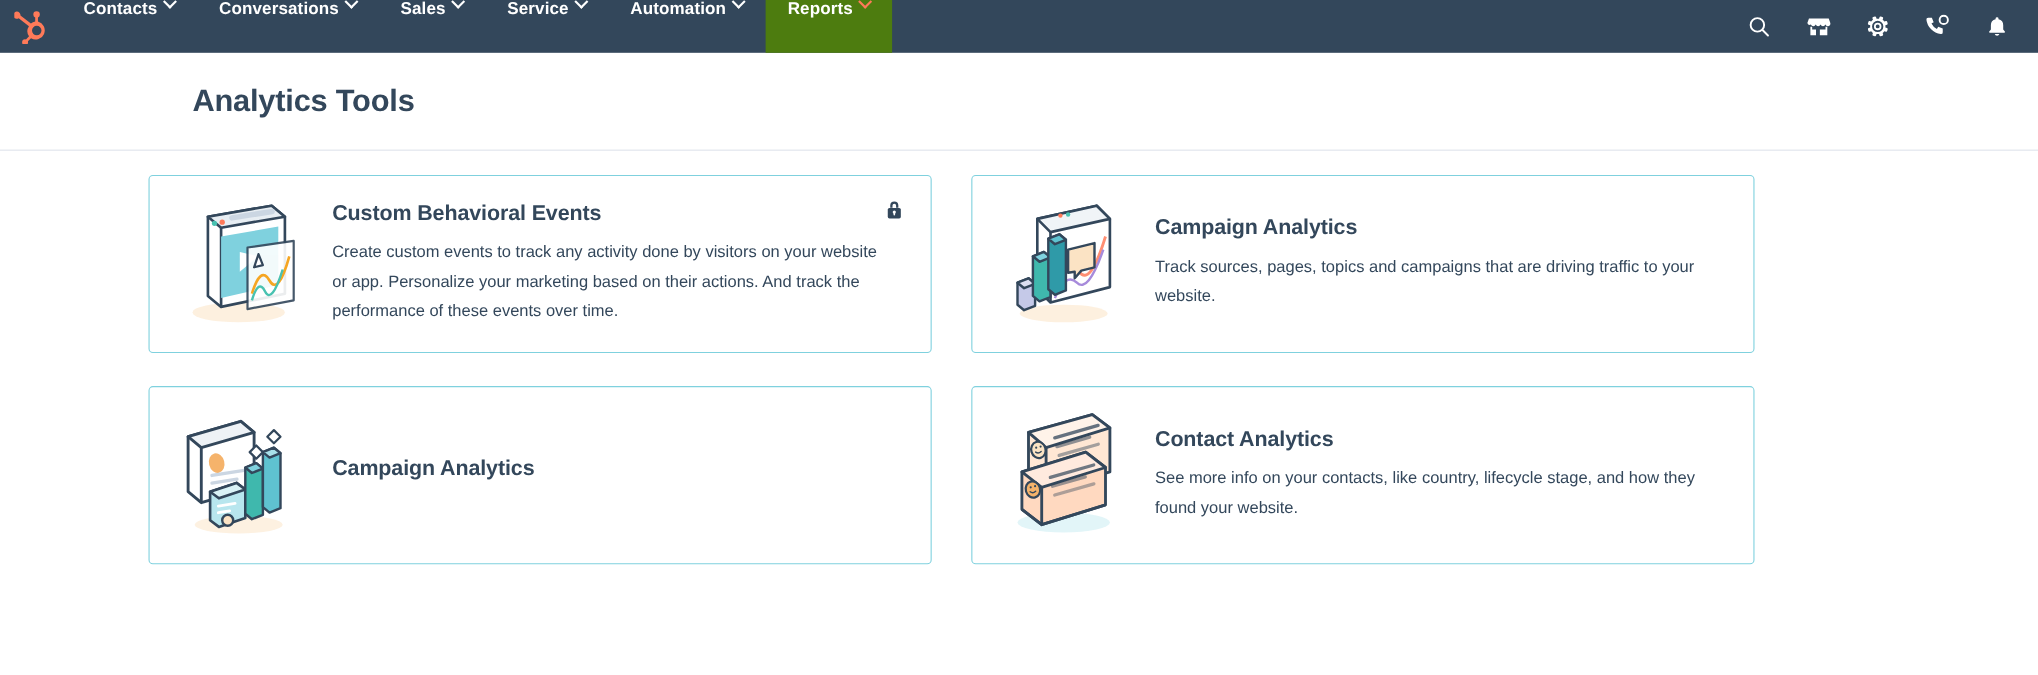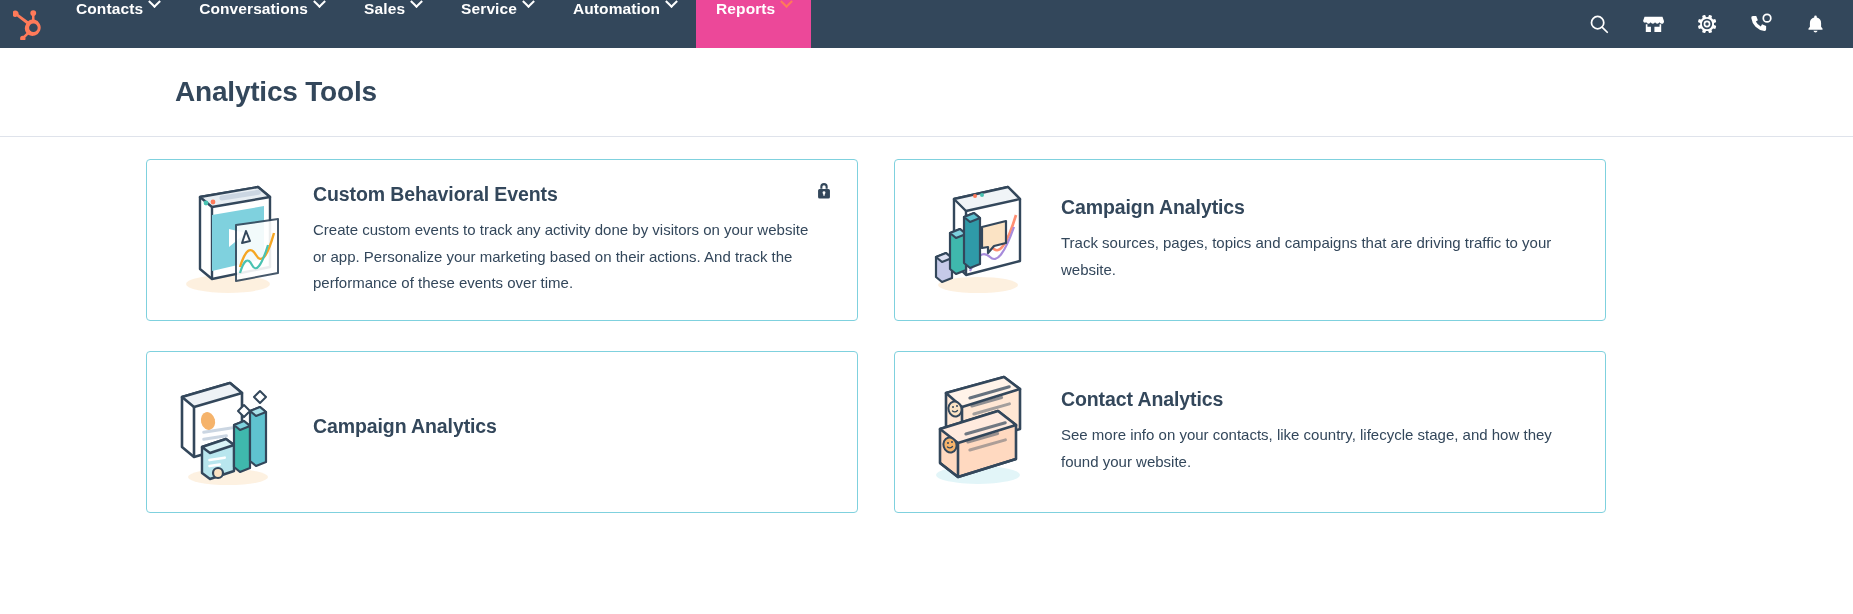--- a/index.html
+++ b/index.html
@@ -27,21 +27,21 @@
   .nav-item {
     display: flex; align-items: flex-start; gap: 7px;
     padding: 0 20px;
     color: #ffffff;
     font-size: 15.5px;
     font-weight: 700;
     letter-spacing: .1px;
     cursor: pointer;
     white-space: nowrap;
   }
-  .nav-item.active { background: #ec4899; }
+  .nav-item.active { background: #4d7c0f; }
   .chev {
     display: inline-block;
     width: 9px; height: 9px;
     border-right: 2px solid #ffffff;
     border-bottom: 2px solid #ffffff;
     transform: rotate(45deg) translate(-2px,-2px);
     flex: none;
   }
   .nav-item.active .chev { border-color: #ff7a59; }
 
@@ -73,21 +73,20 @@
     margin-left: 40px;
   }
 
   
   .grid {
     padding: 22px 0 0 135px;
     display: grid;
     grid-template-columns: 712px 712px;
     column-gap: 36px;
     row-gap: 30px;
-    margin-left: 11px;
   }
   .card {
     position: relative;
     background: #ffffff;
     border: 1px solid #7fd1de;
     border-radius: 4px;
     height: 162px;
     display: flex;
     align-items: center;
     padding: 0 22px 0 24px;

